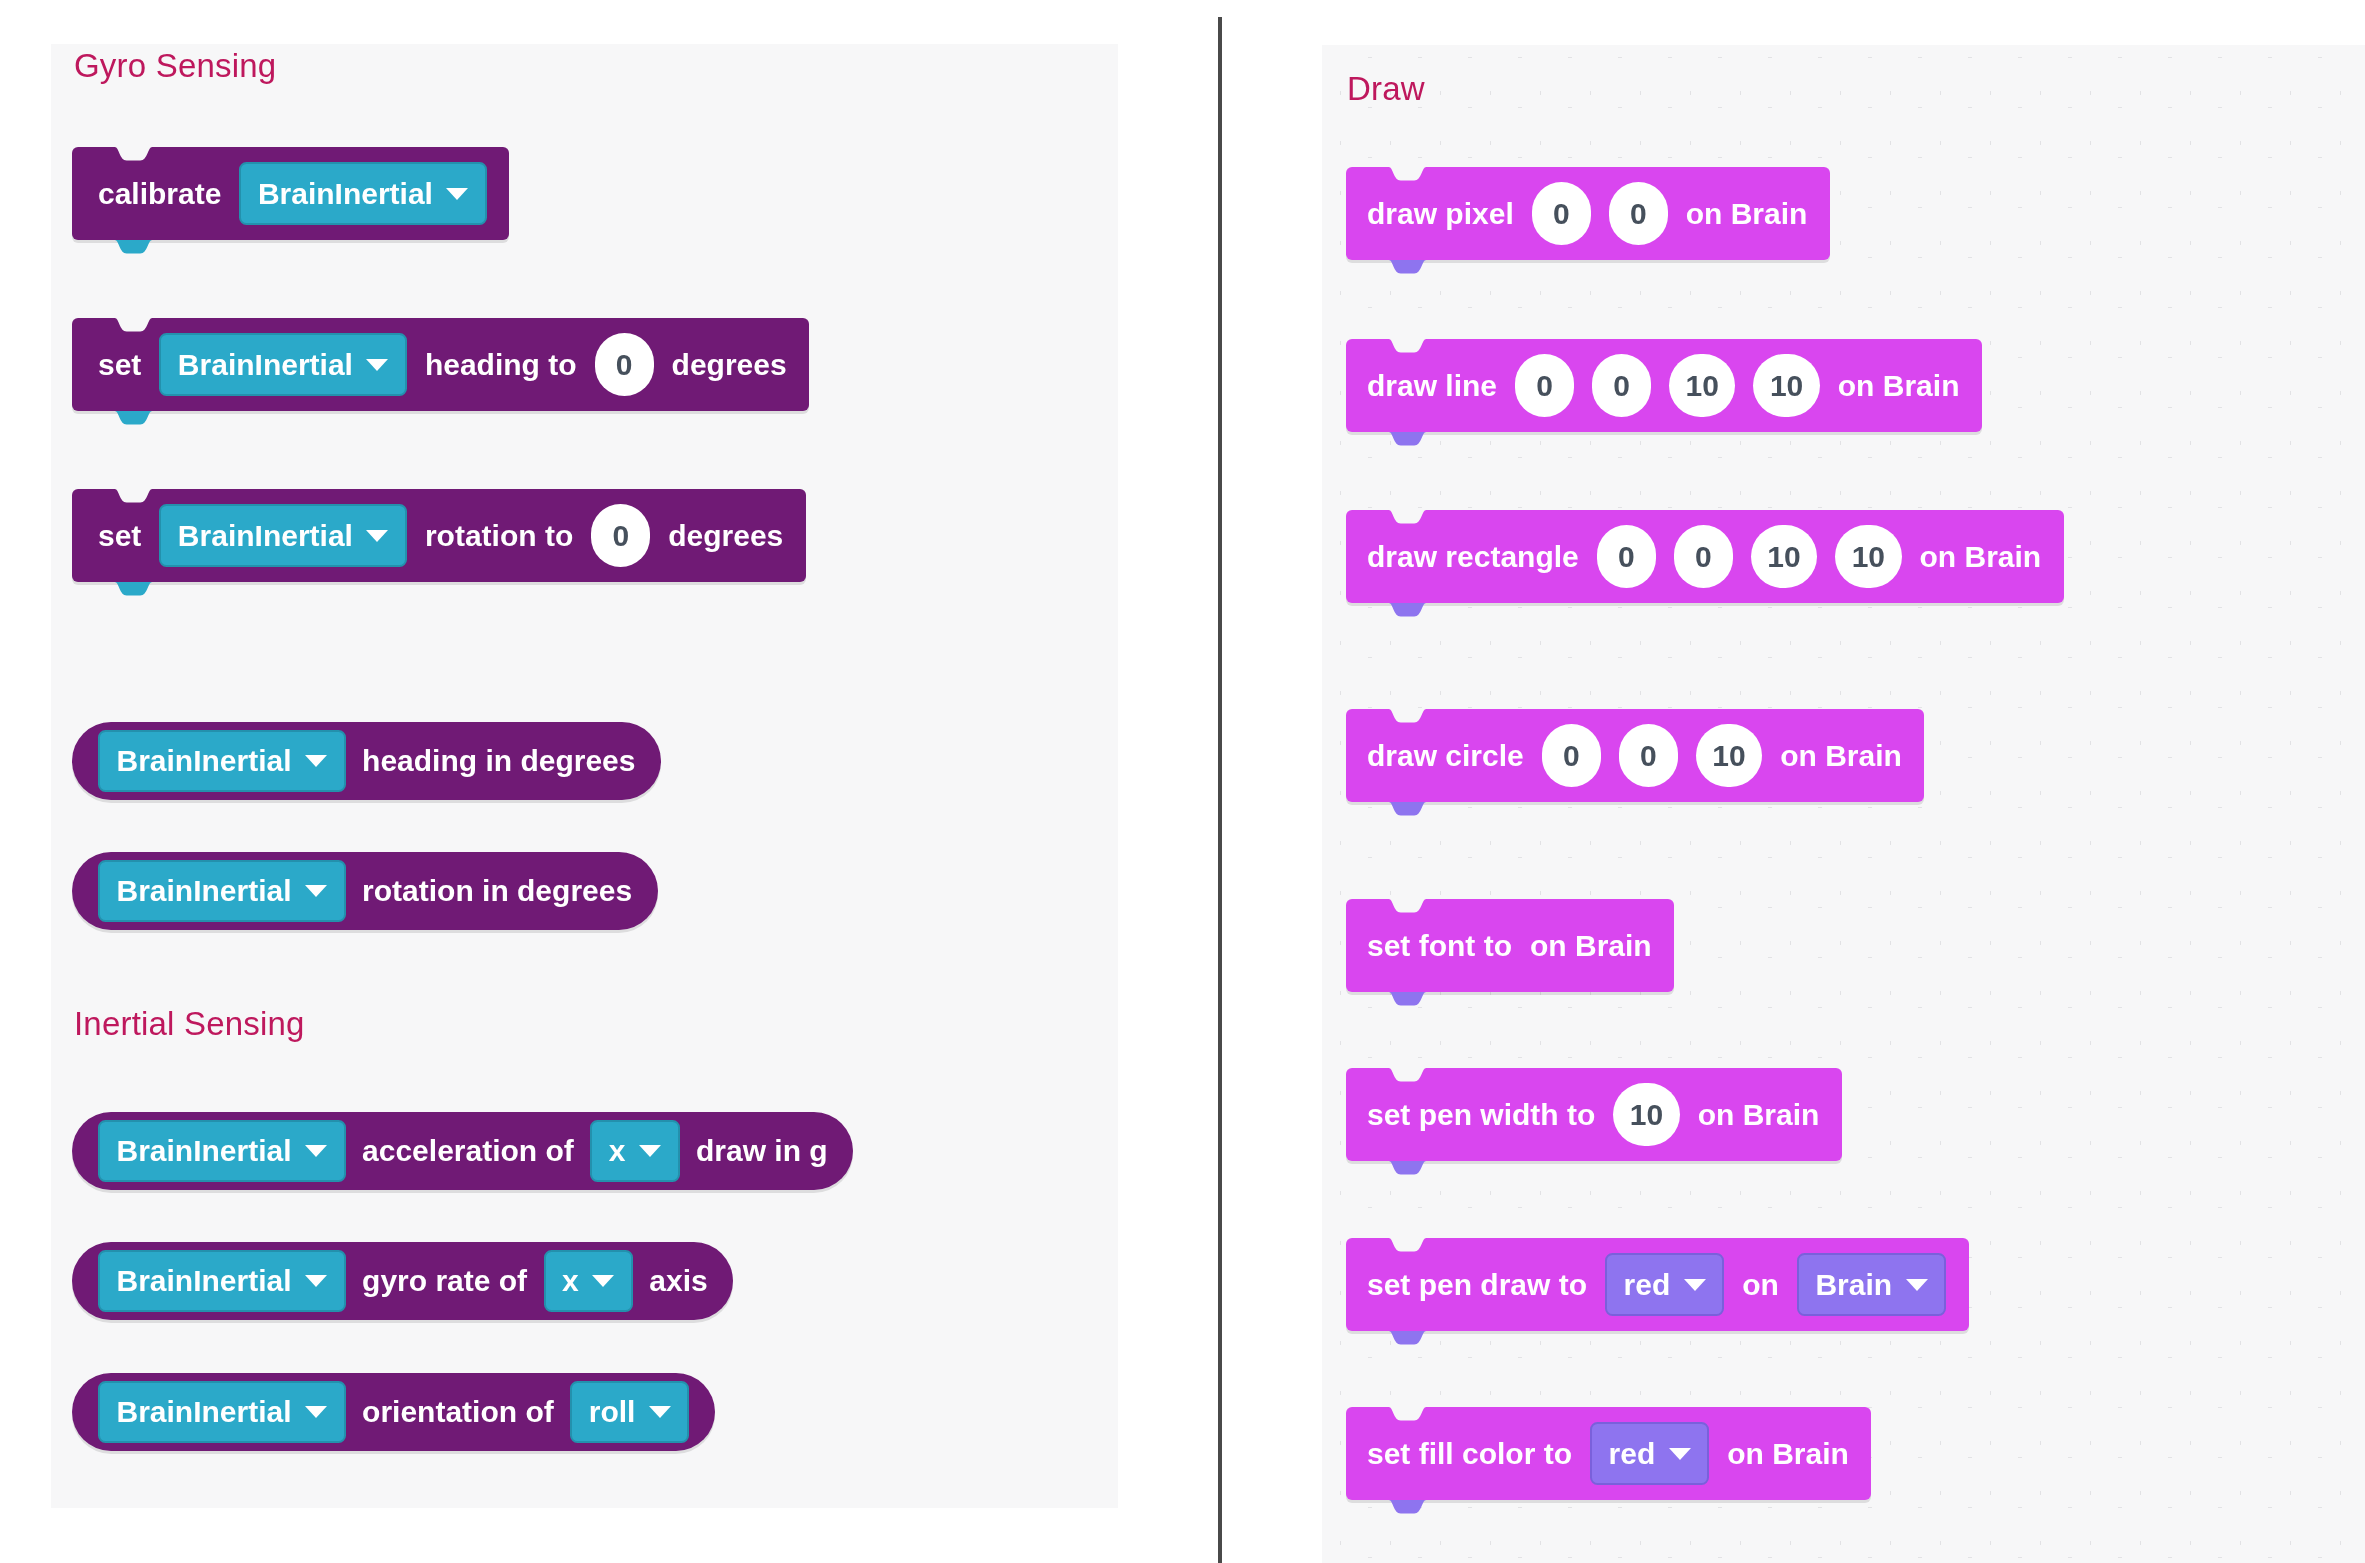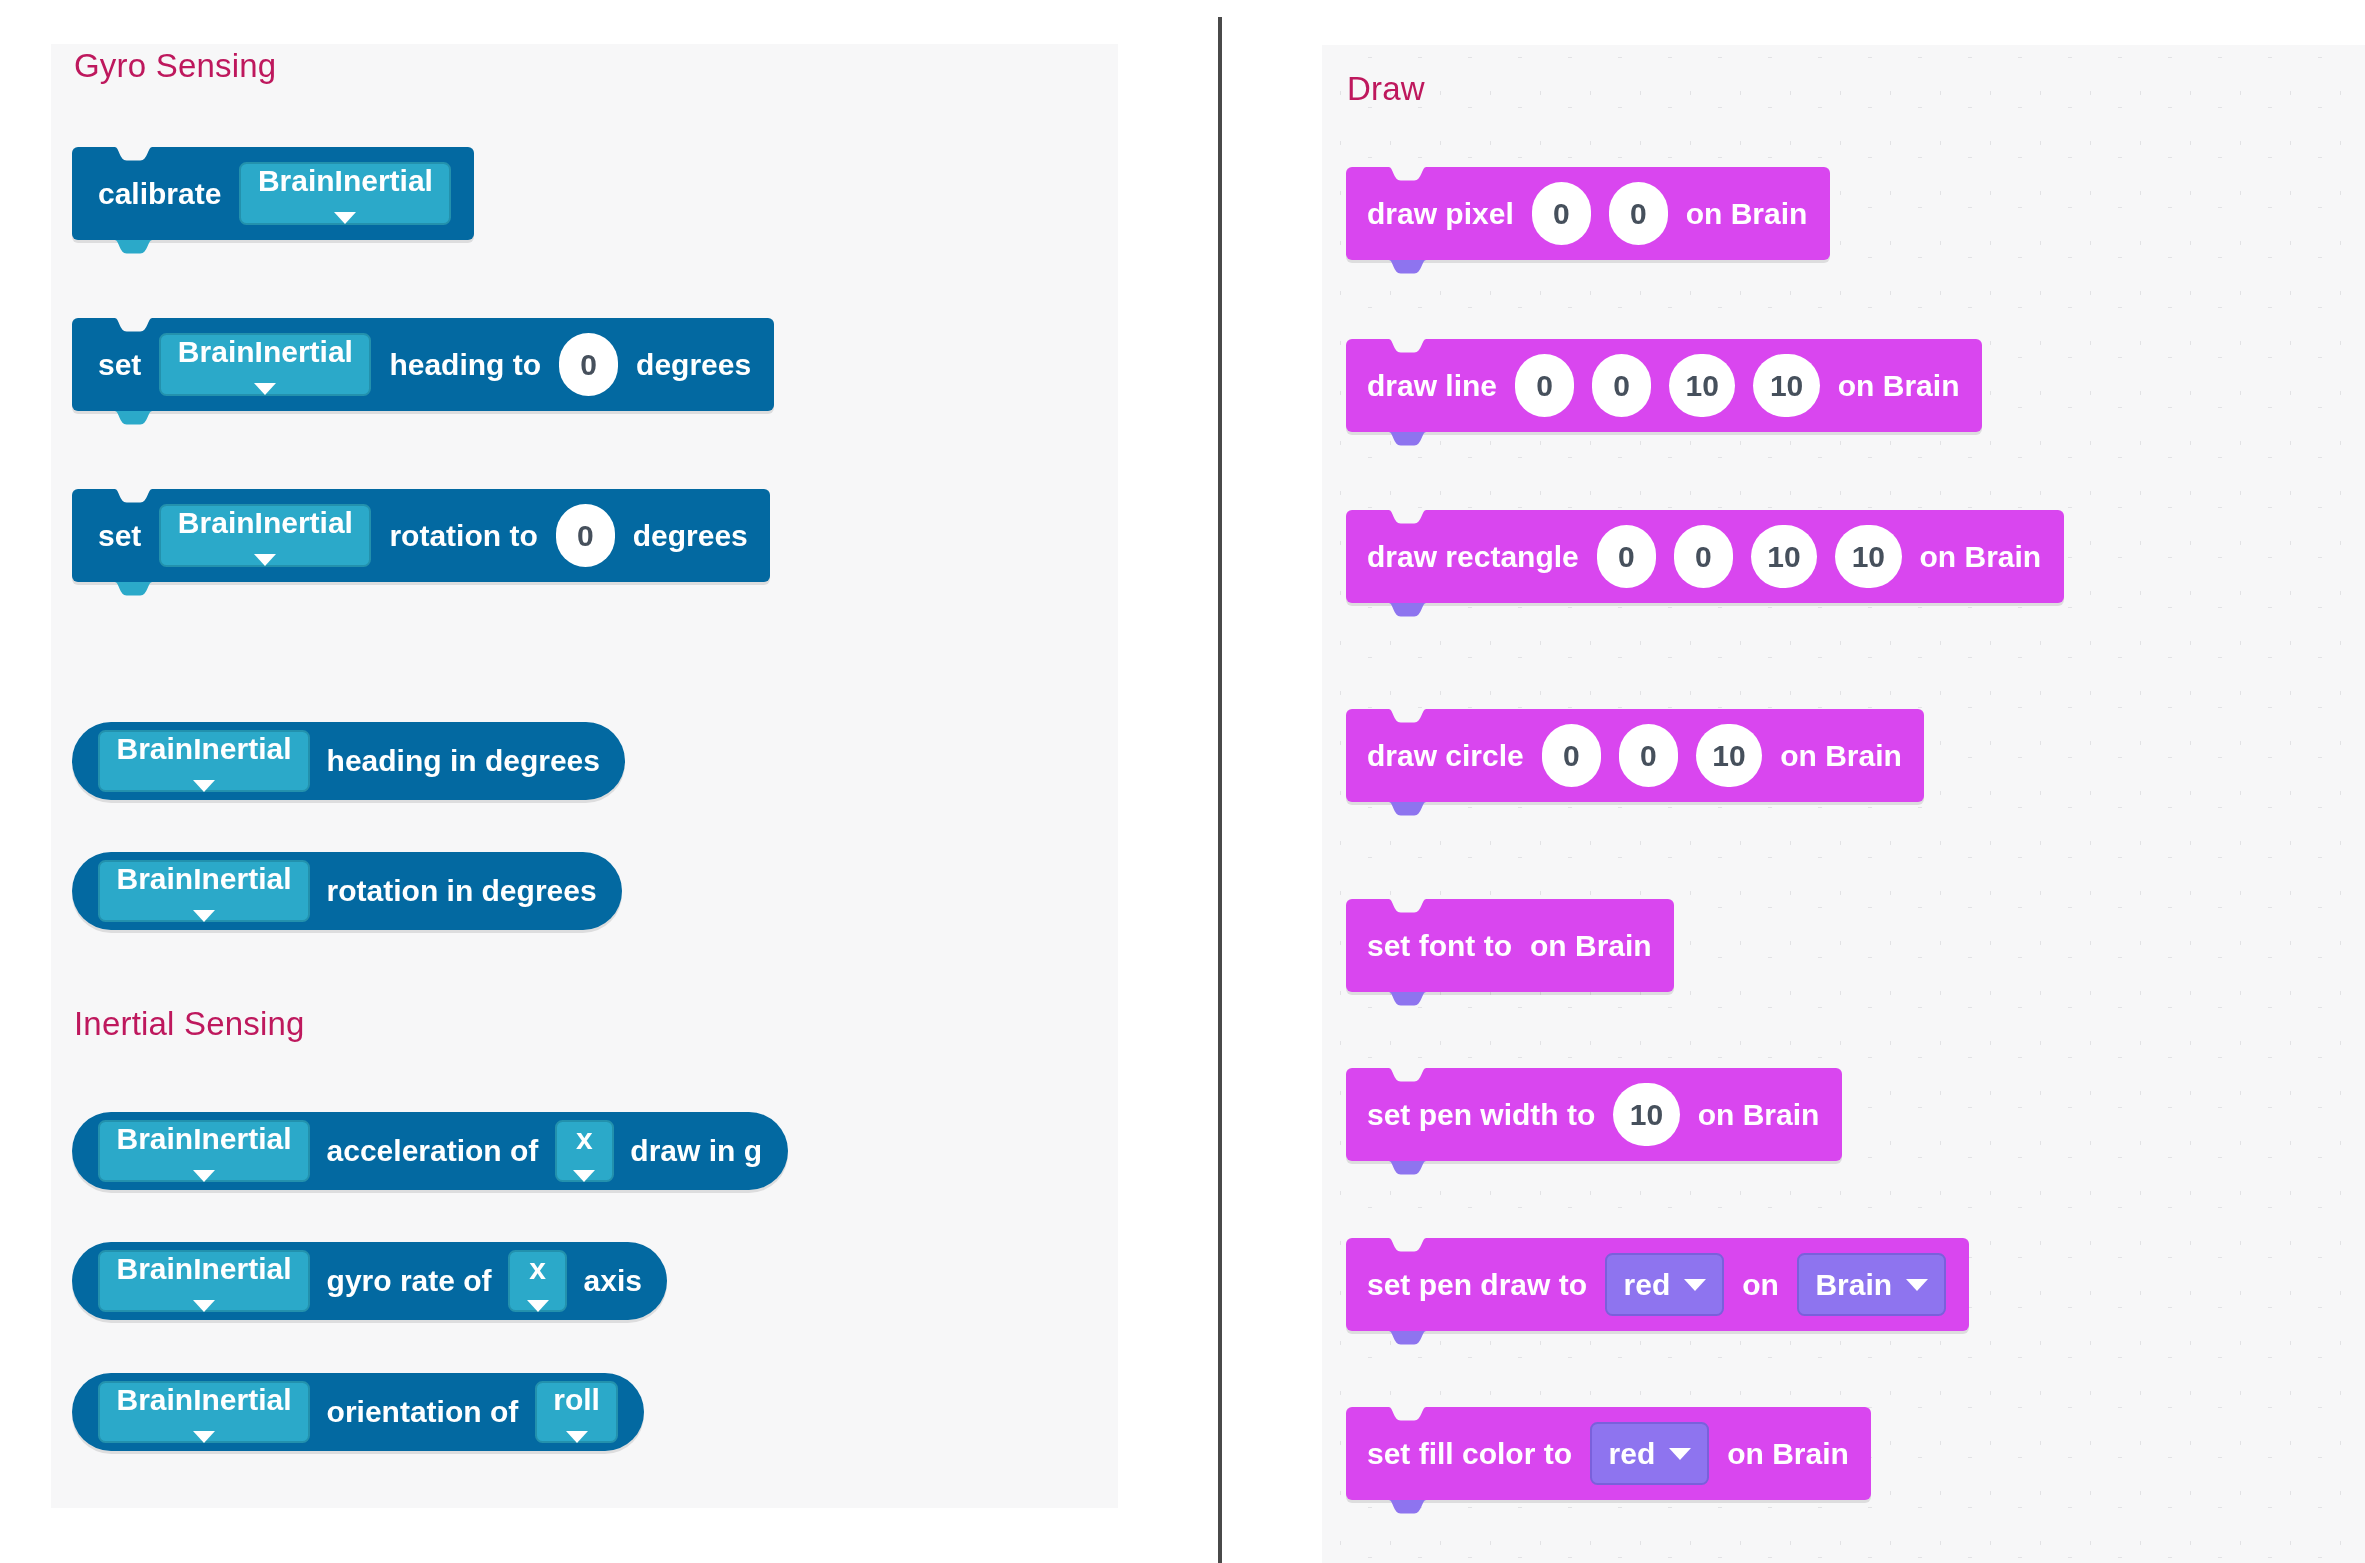--- a/index.html
+++ b/index.html
@@ -67,40 +67,40 @@
     border-radius:6px;
     padding:0 22.5px 0 21px;
     gap:18px;
   }
   .reporter{           
     height:78px;
     border-radius:45px;
     padding:0 25.5px 0 16.5px;
     gap:16.5px;
   }
-  .teal      {background:#0369a1;box-shadow:0 3px 0 rgba(0,0,0,.10);padding-left:26px;}
+  .teal      {background:#701a75;box-shadow:0 3px 0 rgba(0,0,0,.10);padding-left:26px;}
   .purple    {background:#d946ef;box-shadow:0 3px 0 rgba(0,0,0,.10);}
 
   
   .stack .notch-top,
   .stack .notch-bottom{position:absolute;left:31.5px;width:59px;height:15px;pointer-events:none;}
   .stack .notch-top{top:0;}
   .stack .notch-bottom{top:100%;}
   .stack .notch-top svg,.stack .notch-bottom svg{display:block;}
 
   
   .dropdown{
     display:inline-flex;align-items:center;gap:13.5px;
     box-sizing:border-box;
     height:63px;padding:0 16.5px;
     border-radius:7.5px;
     font-size:30px;font-weight:bold;color:#fff;
   }
   .reporter .dropdown{height:62px;}
-  .teal   .dropdown{background:#2ba9c9;border:2.3px solid #2391ad;flex-direction:column;}
+  .teal   .dropdown{background:#2ba9c9;border:2.3px solid #2391ad;}
   .purple .dropdown{background:#8e74ef;border:2.3px solid #7a60db;}
   .caret{width:0;height:0;border-left:11.3px solid transparent;border-right:11.3px solid transparent;border-top:12.8px solid #ffffff;display:inline-block;}
 
   .numfield{
     display:inline-flex;align-items:center;justify-content:center;
     box-sizing:border-box;
     min-width:59px;height:63px;padding:0 16.5px;
     background:#ffffff;border-radius:36px;
     color:#46505c;font-size:30px;font-weight:bold;
   }

